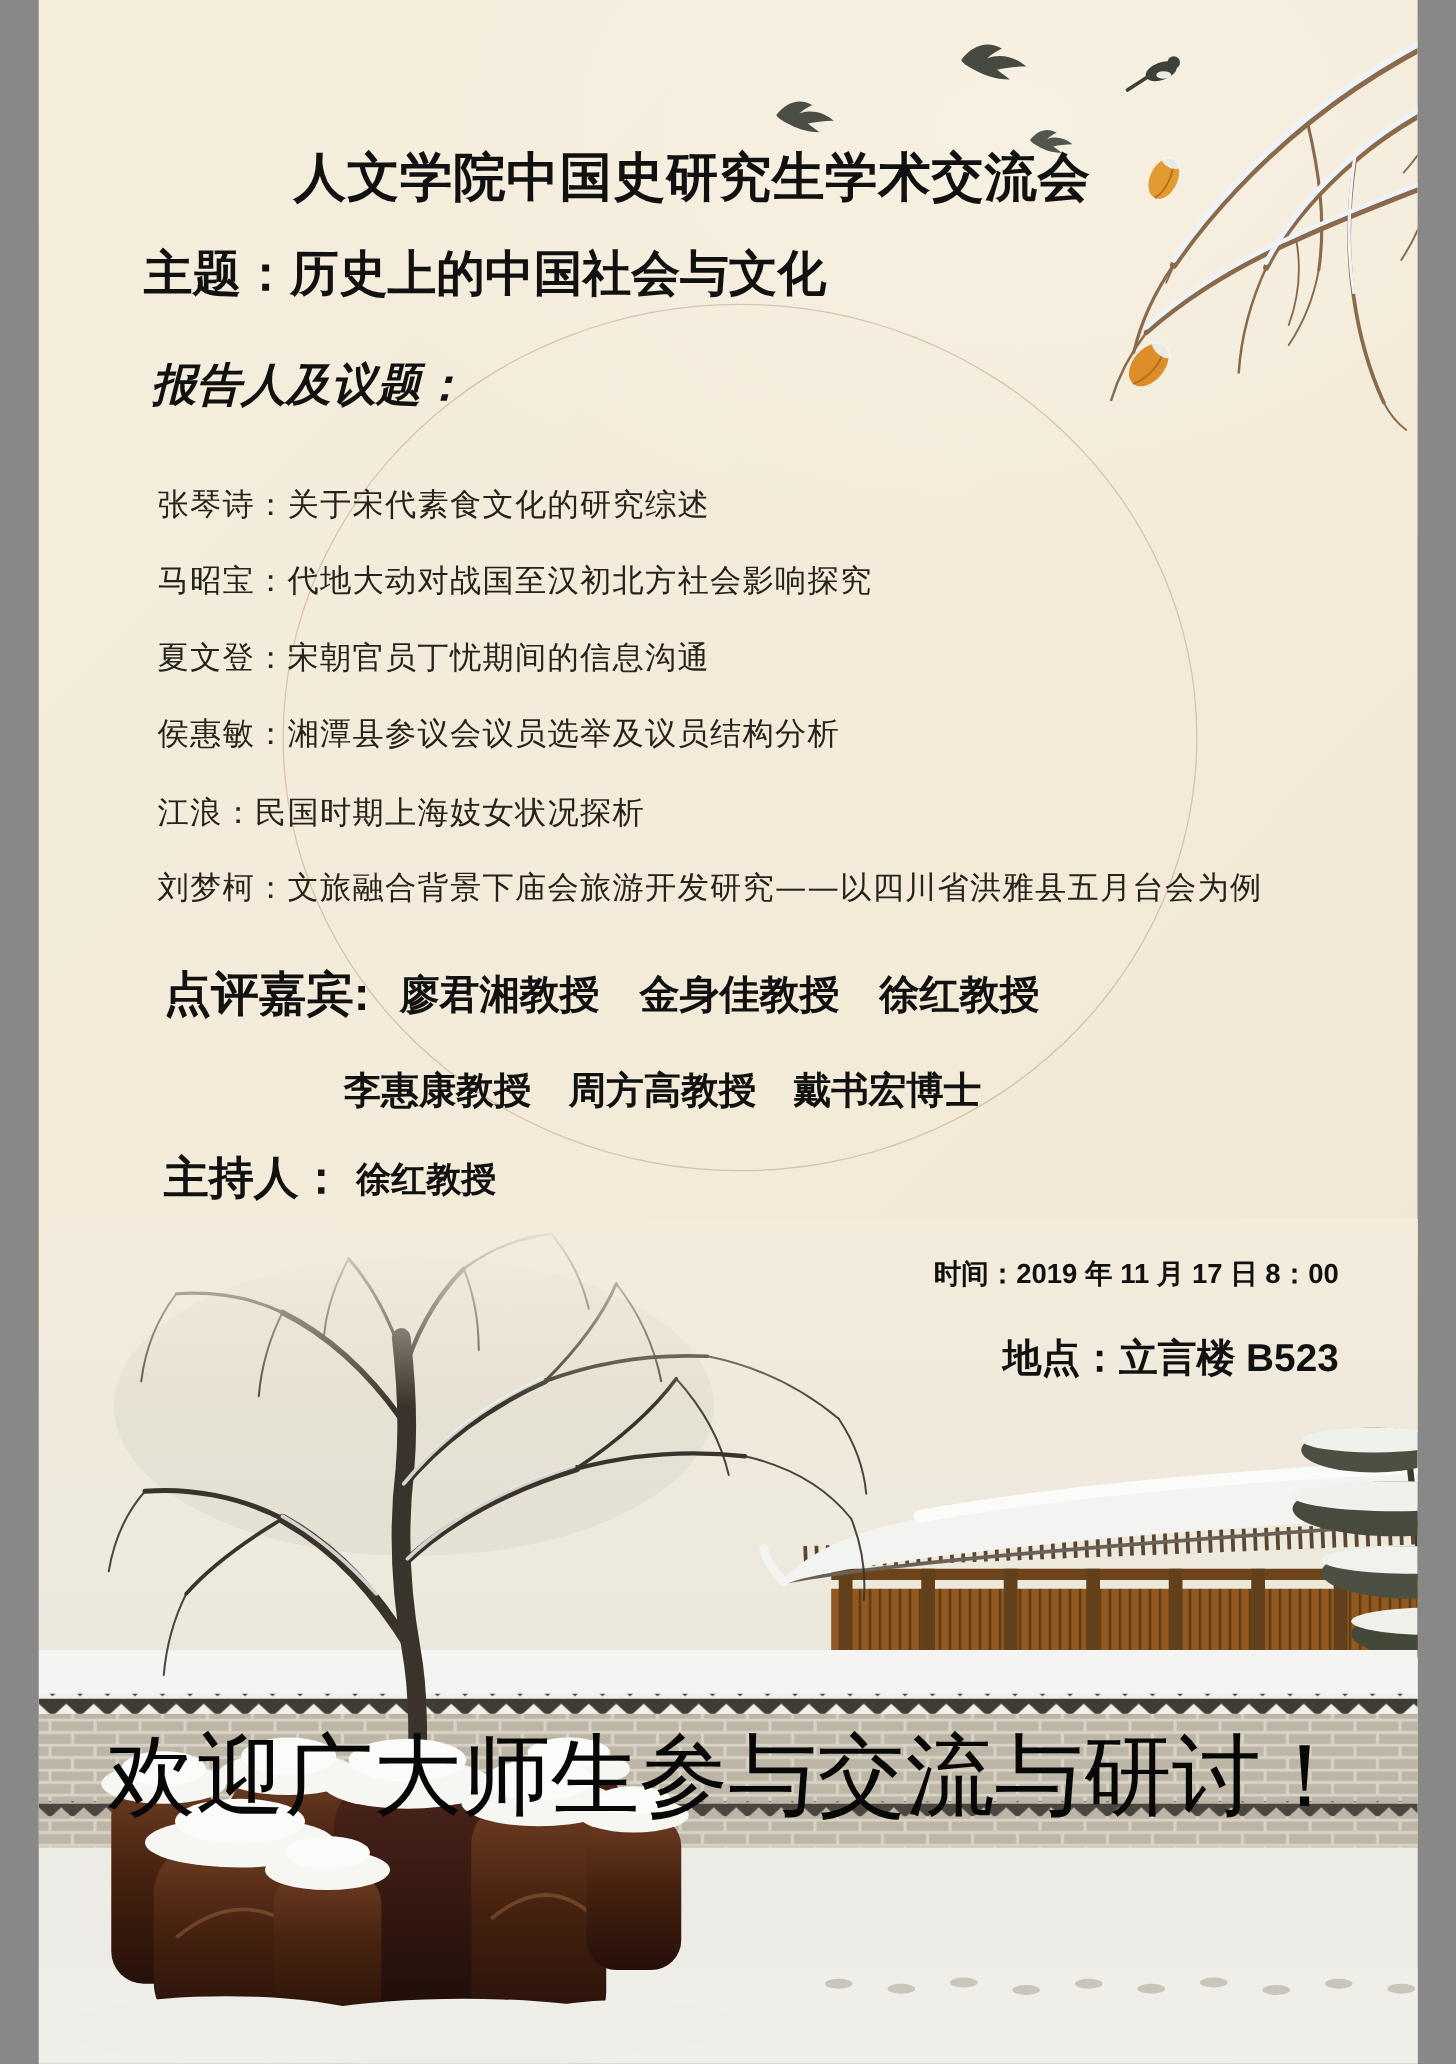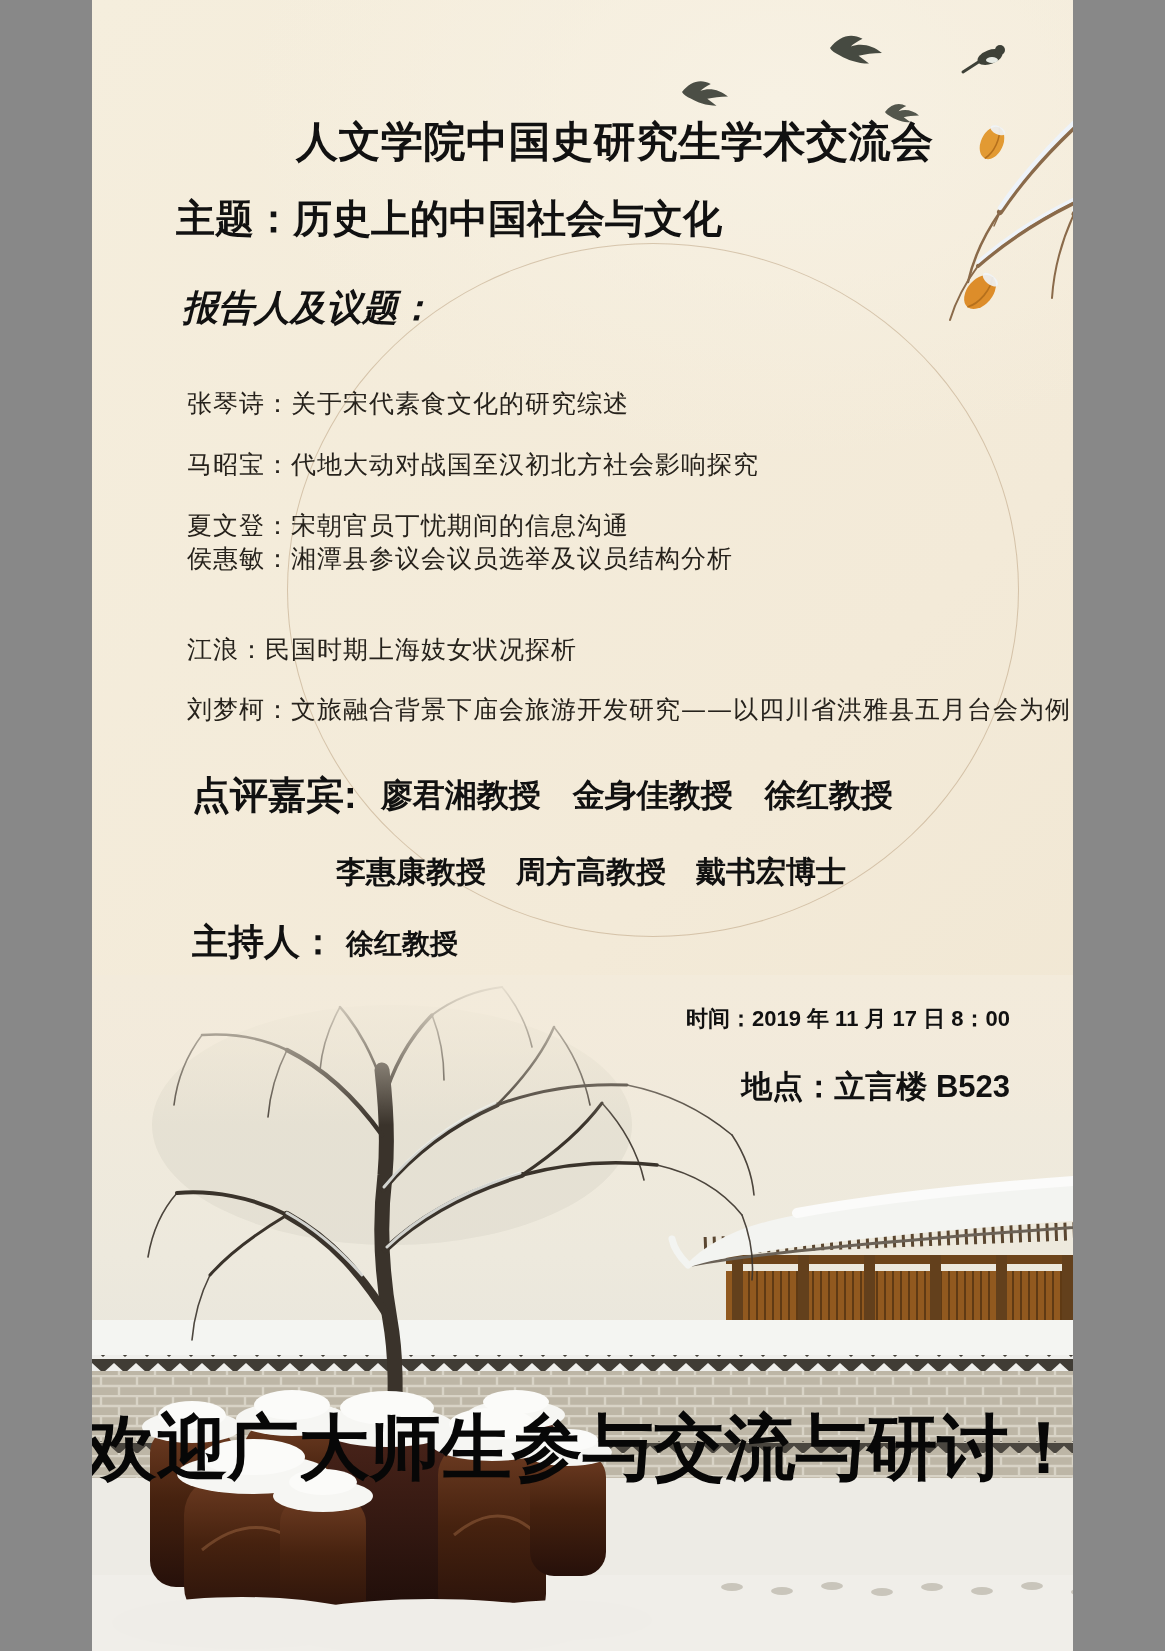--- a/index.html
+++ b/index.html
@@ -1,18 +1,18 @@
 <!DOCTYPE html>
 <html><head>
 <meta charset="utf-8">
 <style>
   html,body{margin:0;padding:0;background:#888;}
   .poster{
     position:relative;
-    width:981px;height:1651px;
+    width:1103px;height:1651px;
     margin:0 auto;
     overflow:hidden;
     background:
       radial-gradient(ellipse 900px 600px at 70% 6%, #f7f1e3 0%, rgba(247,241,227,0) 60%),
       linear-gradient(135deg,#f5eedd 0%,#f3ead8 55%,#efe5d0 100%);
     font-family:"Liberation Sans","DejaVu Sans",sans-serif;
     color:#111;
   }
   .circle-motif{
     position:absolute;left:195px;top:243px;width:730px;height:692px;
@@ -33,21 +33,21 @@
   .panel-label{font-size:38px;font-weight:900;}
   .panel-names{font-size:32px;font-weight:800;margin-left:24px;padding-bottom:3px;}
   .panel-line2{left:244px;top:852px;font-size:30px;font-weight:800;}
   .host-row{left:100px;top:918px;display:flex;align-items:flex-end;}
   .host-label{font-size:36px;font-weight:900;}
   .host-name{font-size:28px;font-weight:800;margin-left:10px;padding-bottom:4px;}
   .time{right:63px;top:1004px;font-size:22px;font-weight:800;text-align:center;}
   .location{right:63px;top:1066px;font-size:31px;font-weight:800;text-align:right;}
   .welcome{
     left:50%;top:1374px;transform:translateX(-50%);
-    font-size:71px;font-weight:700;color:#070707;letter-spacing:0;margin-top:27px;
+    font-size:71px;font-weight:400;color:#070707;letter-spacing:0;
   }
 </style>
 </head>
 <body>
 
 <div class="poster">
 
   <div class="circle-motif"></div>
 
   <svg class="deco" style="left:560px;top:25px;width:300px;height:110px" viewBox="0 0 300 110">
@@ -297,21 +297,21 @@
     <rect x="0" y="0" width="1165" height="150" fill="url(#fadeTop)"></rect>
   </svg>
 
   <h1 class="txt title" style="margin:0">人文学院中国史研究生学术交流会</h1>
   <div class="txt theme">主题：历史上的中国社会与文化</div>
   <div class="txt sect">报告人及议题：</div>
 
   <div class="txt speaker" style="top:387px">张琴诗：关于宋代素食文化的研究综述</div>
   <div class="txt speaker" style="top:448px">马昭宝：代地大动对战国至汉初北方社会影响探究</div>
   <div class="txt speaker" style="top:509px">夏文登：宋朝官员丁忧期间的信息沟通</div>
-  <div class="txt speaker" style="top:542px">侯惠敏：湘潭县参议会议员选举及议员结构分析</div>
+  <div class="txt speaker" style="top:570px">侯惠敏：湘潭县参议会议员选举及议员结构分析</div>
   <div class="txt speaker" style="top:633px">江浪：民国时期上海妓女状况探析</div>
   <div class="txt speaker" style="top:693px">刘梦柯：文旅融合背景下庙会旅游开发研究——以四川省洪雅县五月台会为例</div>
 
   <div class="txt panel-row">
     <span class="panel-label">点评嘉宾:</span>
     <span class="panel-names">廖君湘教授　金身佳教授　徐红教授</span>
   </div>
   <div class="txt panel-line2">李惠康教授　周方高教授　戴书宏博士</div>
 
   <div class="txt host-row">

